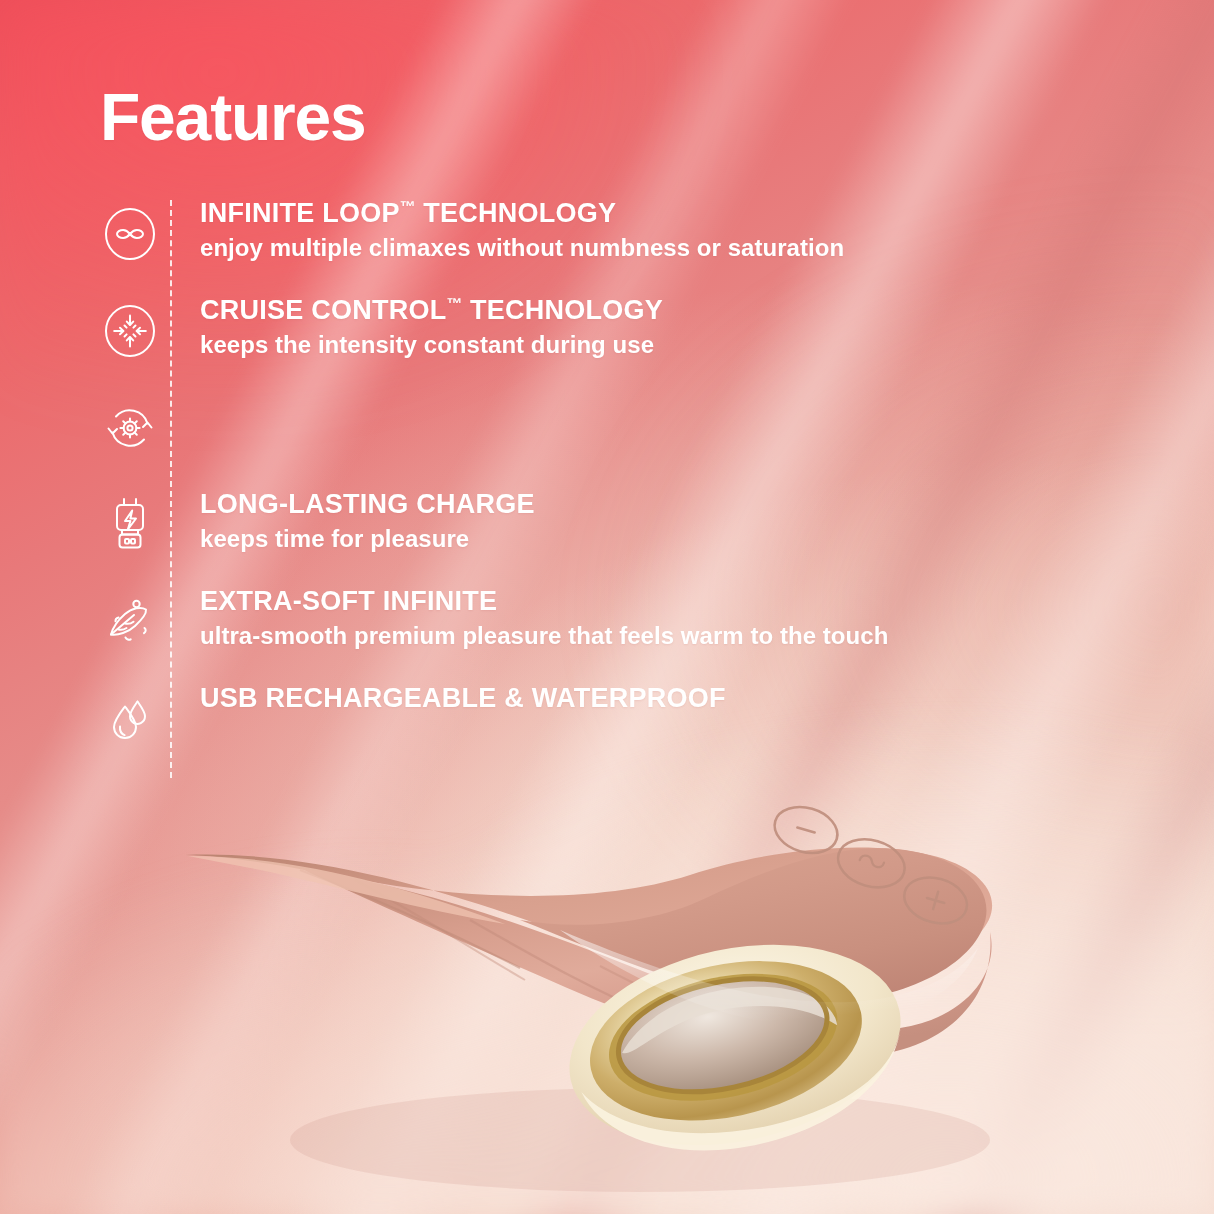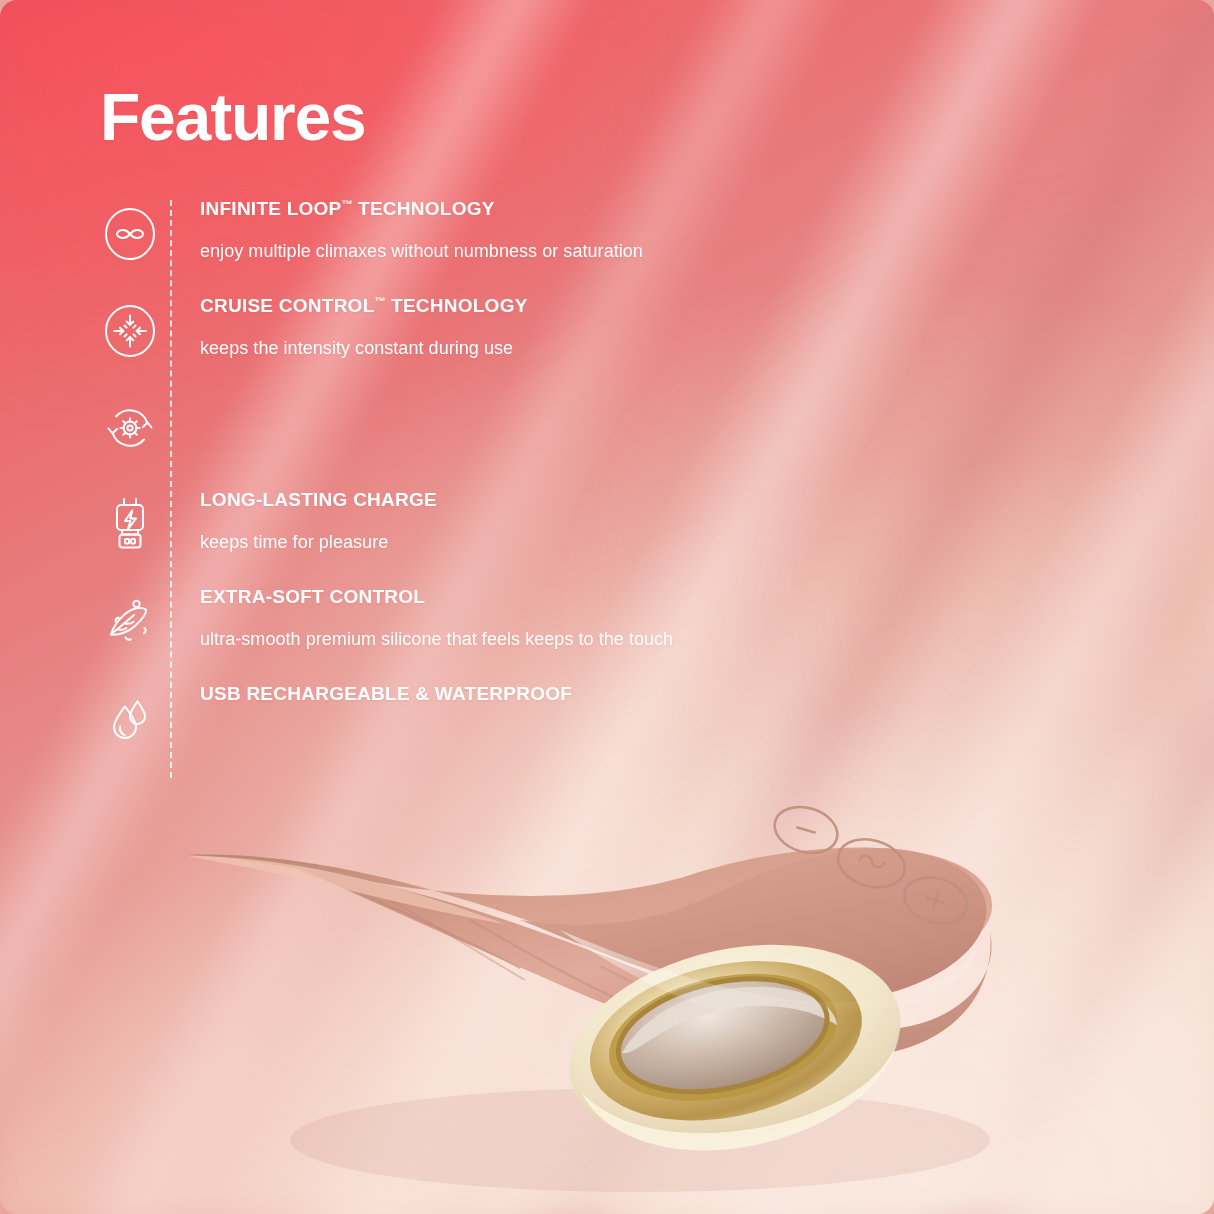--- a/index.html
+++ b/index.html
@@ -2,21 +2,21 @@
 <html><head>
 <meta charset="utf-8">
 <style>
   html,body{margin:0;padding:0;}
   body{
     width:1214px;height:1214px;overflow:hidden;
     font-family:"Liberation Sans", sans-serif;
     background:#e7a79c;
   }
 
-  #stage{position:relative;width:1214px;height:1214px;overflow:hidden;border-radius:17px;}
+  #stage{position:relative;width:1214px;height:1214px;overflow:hidden;}
 
   
   .bg-base{
     position:absolute;inset:0;
     background:
       radial-gradient(135% 105% at 88% 92%, #f7e0d6 0%, #f6ded2 22%, rgba(246,222,210,0) 52%),
       radial-gradient(120% 95% at 72% 78%, #f4d8cc 0%, rgba(244,216,204,0) 58%),
       linear-gradient(152deg,
         #ee4f5a 0%,
         #ef5c63 9%,
@@ -71,28 +71,28 @@
   }
   .list{position:absolute;left:96px;top:196px;width:820px;}
   .row{position:relative;height:97px;}
   .ico{
     position:absolute;left:0;top:6px;width:68px;height:64px;
     display:flex;align-items:center;justify-content:center;
   }
   .ico svg{display:block;}
   .txt{position:absolute;left:104px;top:2px;right:0;}
   .f-title{
-    font-size:19px;font-weight:700;color:#ffffff;
+    font-size:27px;font-weight:700;color:#ffffff;
     letter-spacing:.25px;line-height:1.16;white-space:nowrap;
     text-shadow:0 1px 2px rgba(170,60,60,.10);
   }
   .f-title sup{font-size:.58em;vertical-align:super;letter-spacing:0;}
   .f-sub{
-    margin-top:21px;
-    font-size:18px;font-weight:400;color:#ffffff;
+    margin-top:5px;
+    font-size:24px;font-weight:700;color:#ffffff;
     letter-spacing:.05px;line-height:1.2;white-space:nowrap;
     text-shadow:0 1px 2px rgba(170,60,60,.10);
   }
 
   
   .product{position:absolute;left:0;top:780px;width:1214px;height:434px;}
 </style>
 </head>
 <body>
 
@@ -191,22 +191,22 @@
           <path d="M11 41.5 34 22"></path>
           <path d="M18.5 36.5c2 .5 5.5 .2 8 -1.5"></path>
           <path d="M25 30.5c2.5 .6 6 .2 8.5 -1.8"></path>
           <circle cx="36.5" cy="11" r="3.2"></circle>
           <path d="M18.5 24.5c-2 .5 -3.2 2 -3 3.8"></path>
           <path d="M44.5 35c1.8 1.5 1.5 4 -.5 5.2"></path>
           <path d="M25.5 44.5c1 2 3.5 2.8 5.2 1.8"></path>
         </svg>
       </div>
       <div class="txt">
-        <div class="f-title"><span>EXTRA-SOFT CONTROL</span><sup></sup><span></span></div>
-        <div class="f-sub">ultra-smooth premium silicone that feels keeps to the touch</div>
+        <div class="f-title"><span>EXTRA-SOFT INFINITE</span><sup></sup><span></span></div>
+        <div class="f-sub">ultra-smooth premium pleasure that feels warm to the touch</div>
       </div>
     </div>
 
     <div class="row">
       <div class="ico">
         <svg width="56" height="58" viewBox="0 0 56 58" fill="none" stroke="#ffffff" stroke-width="2" stroke-linecap="round" stroke-linejoin="round">
           <path d="M35.5 11.5c-1.5 2.2 -7.5 10 -7.5 14.8a7.6 7.6 0 0 0 4.2 6.8"></path>
           <path d="M35.5 11.5c1.5 2.2 7.5 10 7.5 14.8a7.6 7.6 0 0 1 -12.2 6"></path>
           <path d="M23 16.5c-2.2 3 -11 13.8 -11 20.6a11 11 0 0 0 22 0c0 -6.8 -8.8 -17.6 -11 -20.6z"></path>
           <path d="M18 36.5c-.4 4 1.6 7.4 4.6 8.6"></path>

